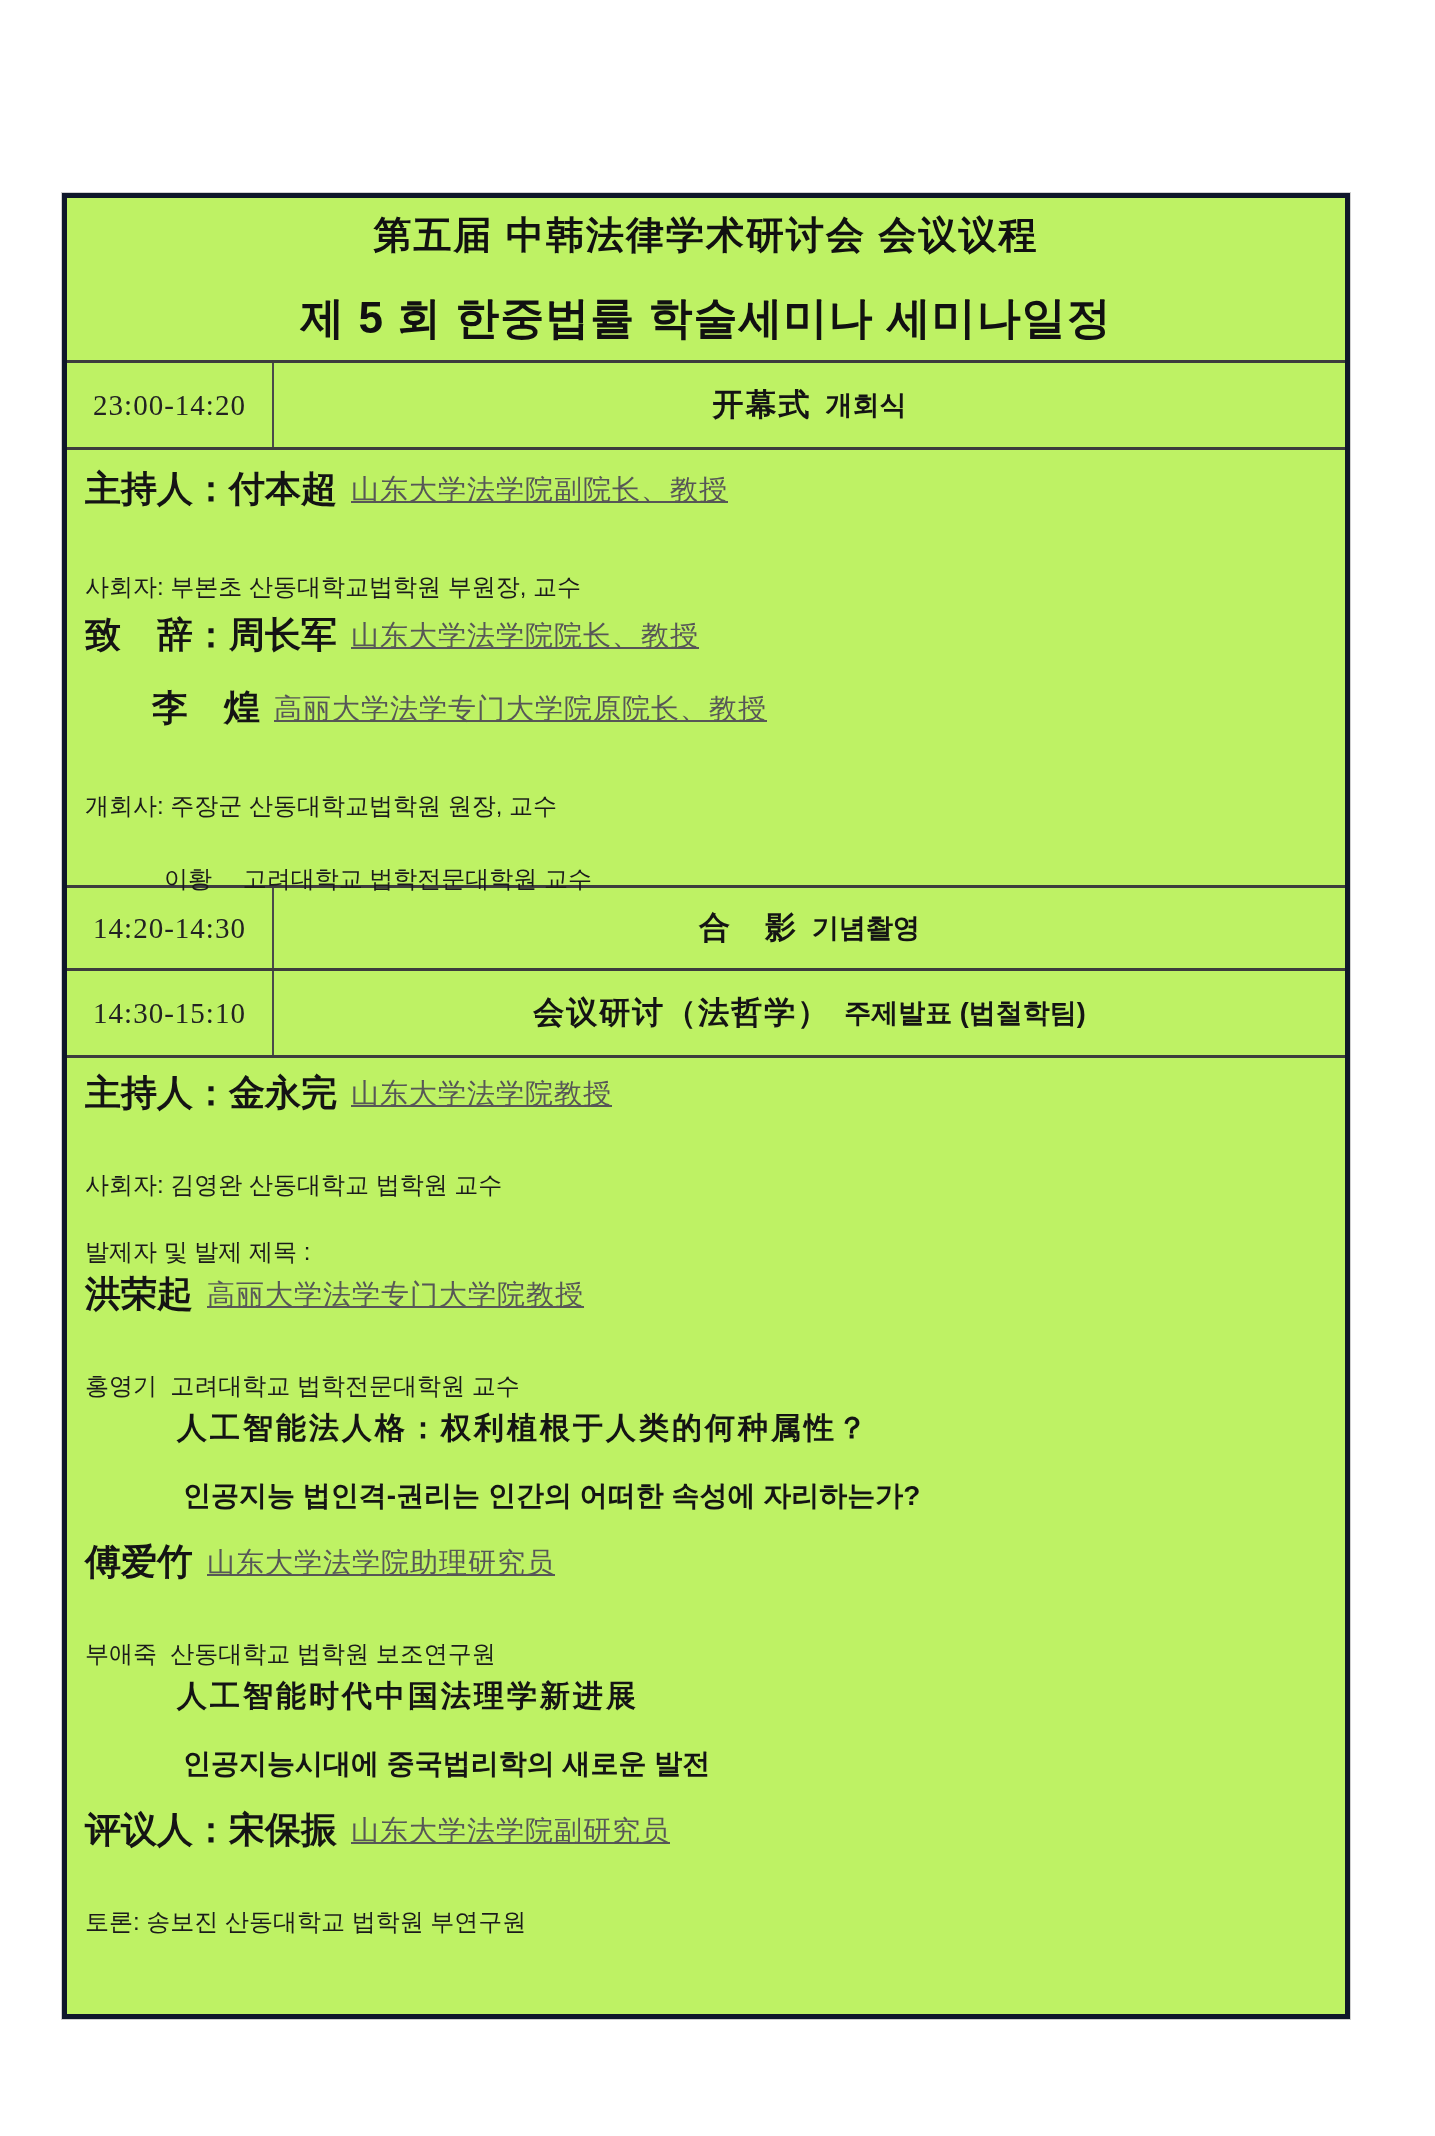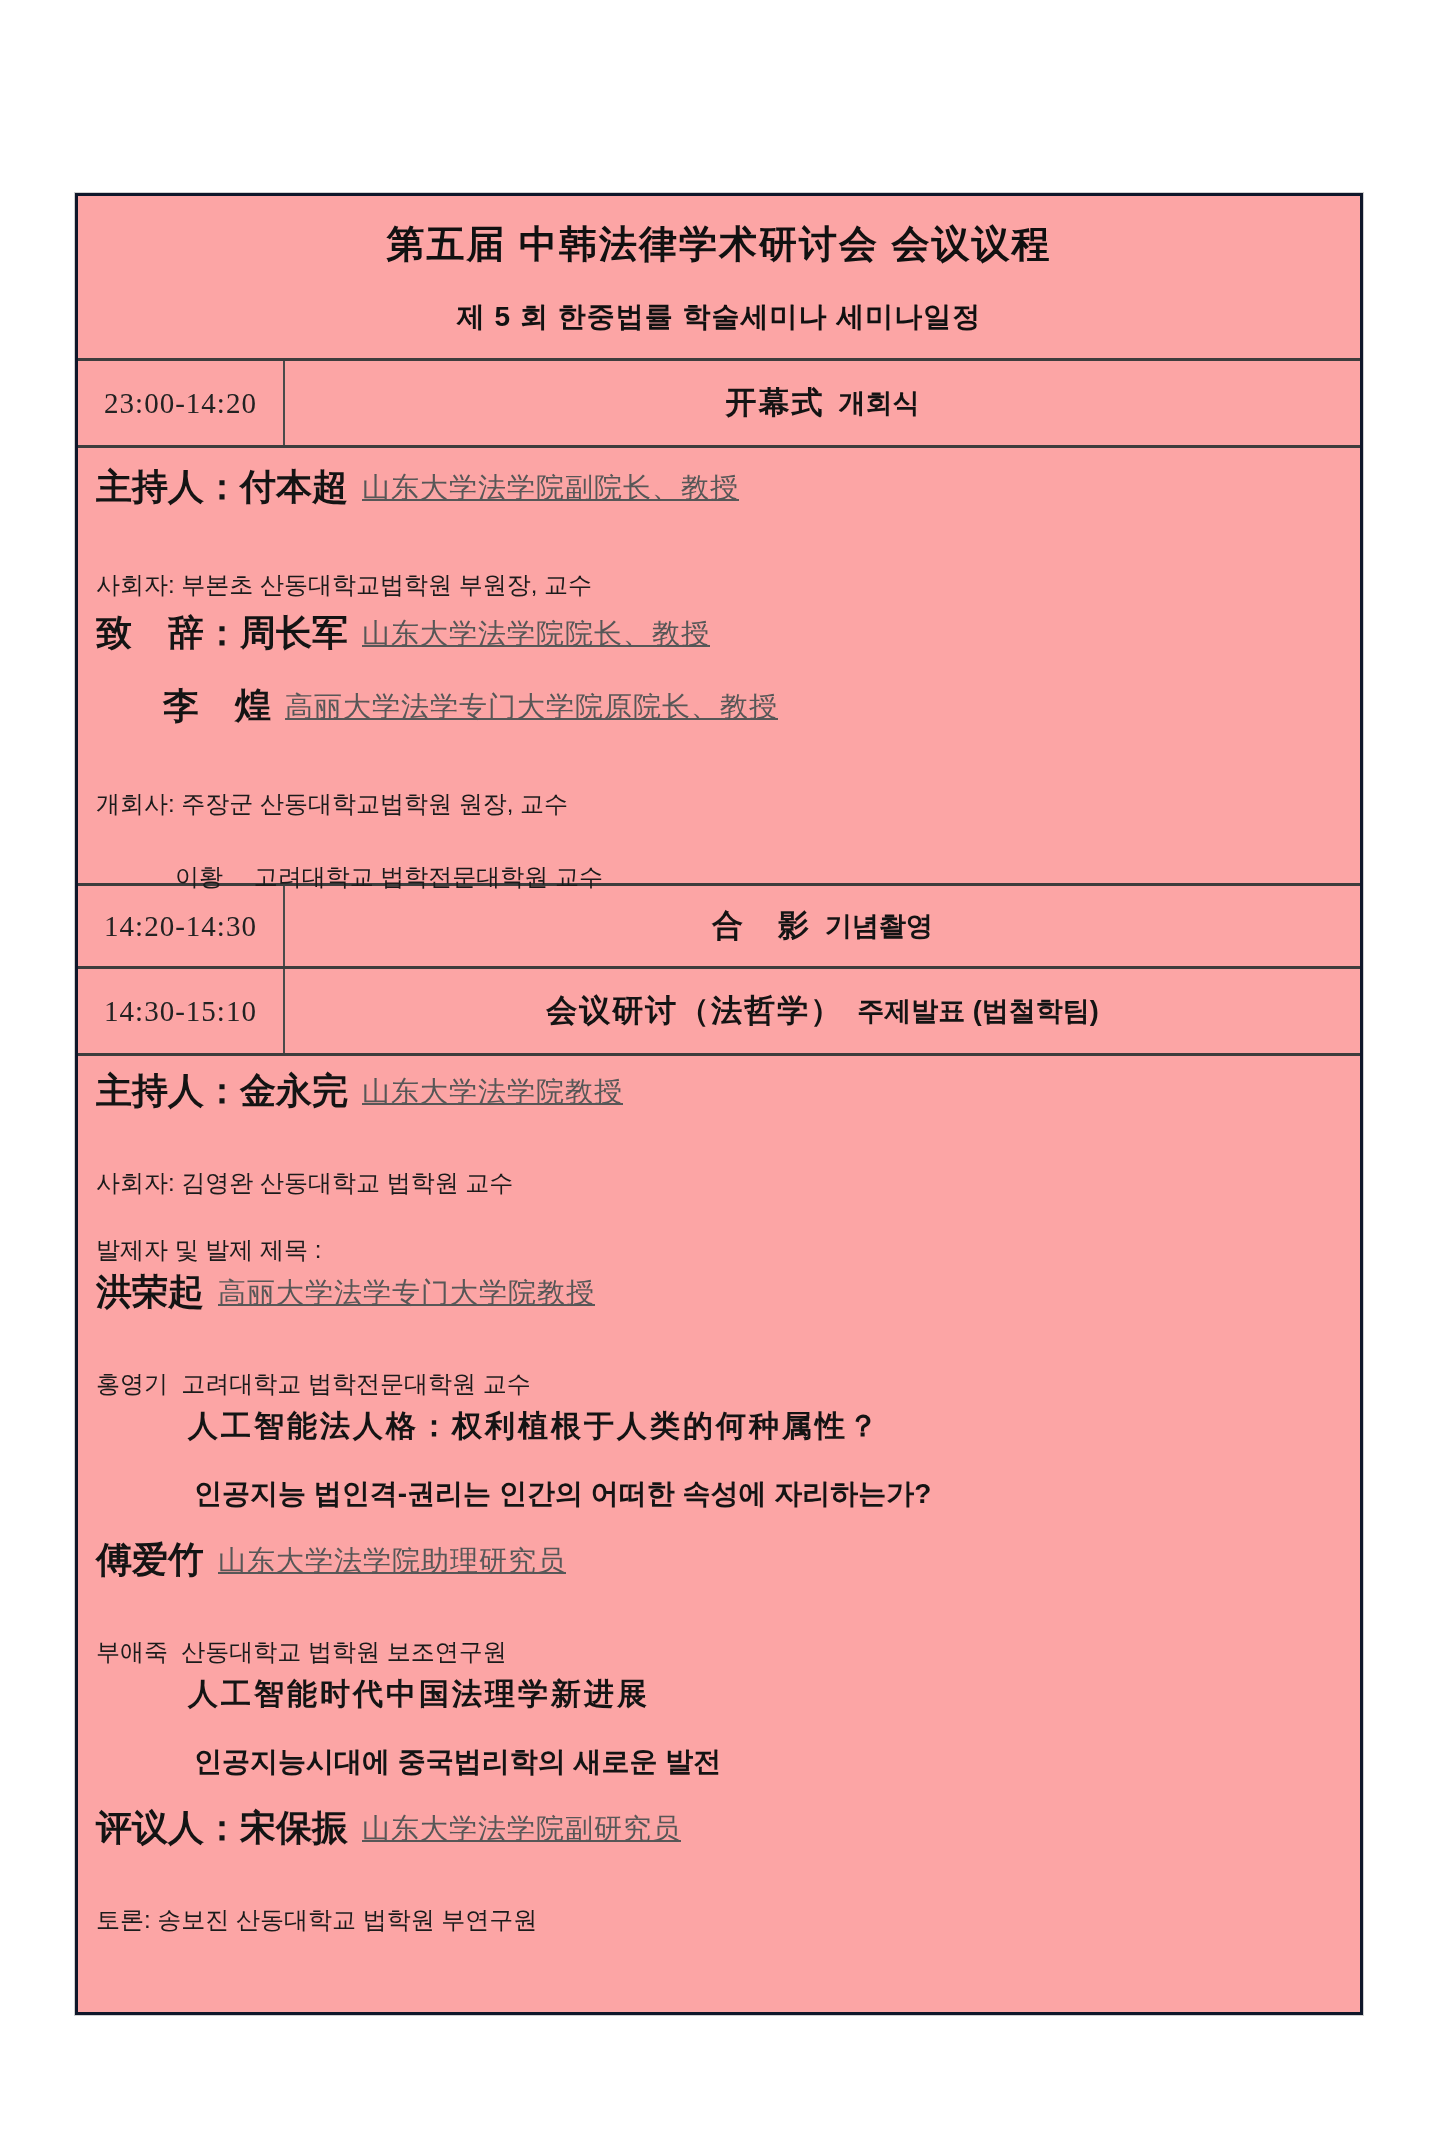--- a/index.html
+++ b/index.html
@@ -6,39 +6,39 @@
   html, body { background: #ffffff; }
   body {
     width: 1435px; height: 2136px;
     position: relative;
     font-family: "Liberation Sans", sans-serif;
     color: #1c1c1c;
     overflow: hidden;
   }
   .agenda-table {
     position: absolute;
-    left: 75px; top: 193px;
+    left: 62px; top: 193px;
     width: 1288px;
-    border: 3px solid #0f172a;
+    border: 5px solid #0f172a;
     box-shadow: 0 0 0 1px rgba(120,120,120,0.35);
-    background: #fca5a5;
+    background: #bef264;
   }
   
   .title-row {
     height: 162px;
     display: flex; flex-direction: column;
     align-items: center; justify-content: center;
     gap: 28px;
   }
   .title-zh {
     font-size: 38px; font-weight: 700; letter-spacing: 2px;
     color: #111;
   }
   .title-ko {
-    font-size: 28px; font-weight: 700; letter-spacing: 1px;
+    font-size: 44px; font-weight: 700; letter-spacing: 1px;
     color: #111;
   }
   
   .time-row {
     display: flex;
     border-top: 3px solid #3d3d3d;
   }
   .time-cell {
     width: 207px;
     flex: 0 0 207px;

